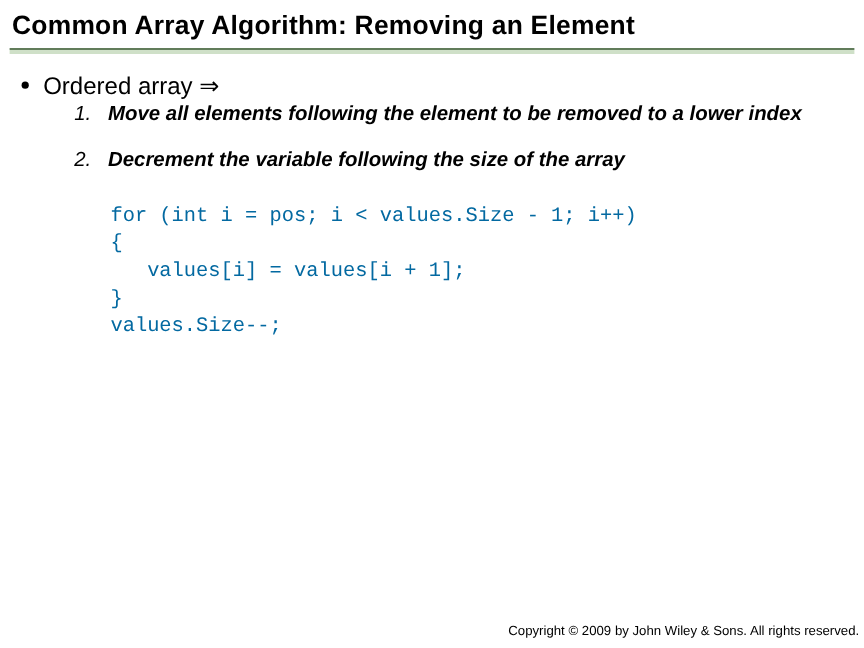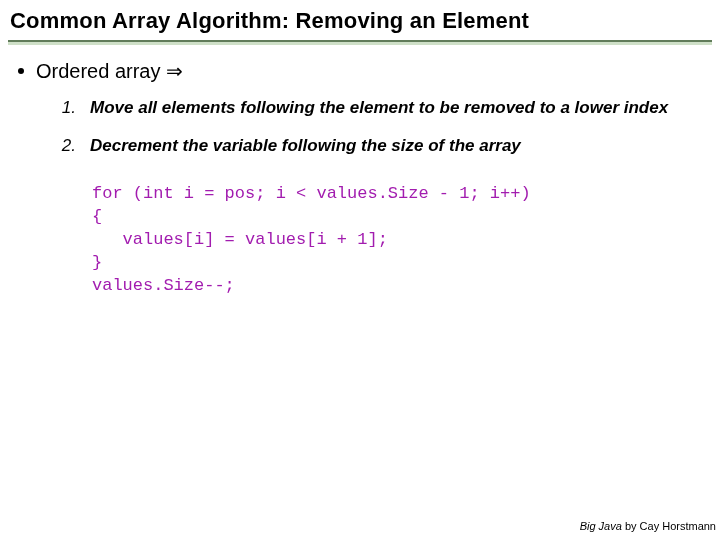--- a/index.html
+++ b/index.html
@@ -29,21 +29,20 @@
     height: 5px;
     background: linear-gradient(to bottom, #617c5a 0%, #617c5a 40%, #cfe0c8 40%, #cfe0c8 100%);
   }
   .body {
     padding: 0 18px 0 18px;
   }
   .bullet-row {
     display: flex;
     align-items: flex-start;
     font-size: 20px;
-    margin-bottom: 14px;
   }
   .bullet-dot {
     width: 6px;
     height: 6px;
     border-radius: 50%;
     background: #000;
     margin-top: 9px;
     margin-right: 12px;
     flex: 0 0 auto;
   }
@@ -69,21 +68,21 @@
   }
   .num-text {
     flex: 1 1 auto;
     font-weight: bold;
   }
   .code-block {
     font-family: "Courier New", Courier, monospace;
     font-style: normal;
     font-size: 17px;
     white-space: pre;
-    color: #a21caf;
+    color: #0369a1;
     margin-top: 26px;
     margin-left: 74px;
     line-height: 1.35;
   }
   .footer {
     position: absolute;
     right: 4px;
     bottom: 6px;
     text-align: right;
     font-size: 11px;
@@ -125,18 +124,16 @@
 
     <div class="code-block">for (int i = pos; i &lt; values.Size - 1; i++)
 {
    values[i] = values[i + 1];
 }
 values.Size--;</div>
 
   </div>
 
   <div class="footer">
-    <div>
-      <span class="book">Big Java</span><span> by Cay Horstmann</span>
-    </div>
+    <div>Copyright © 2009 by John Wiley &amp; Sons. All rights reserved.</div>
   </div>
 
 </div>
 
 </body></html>

